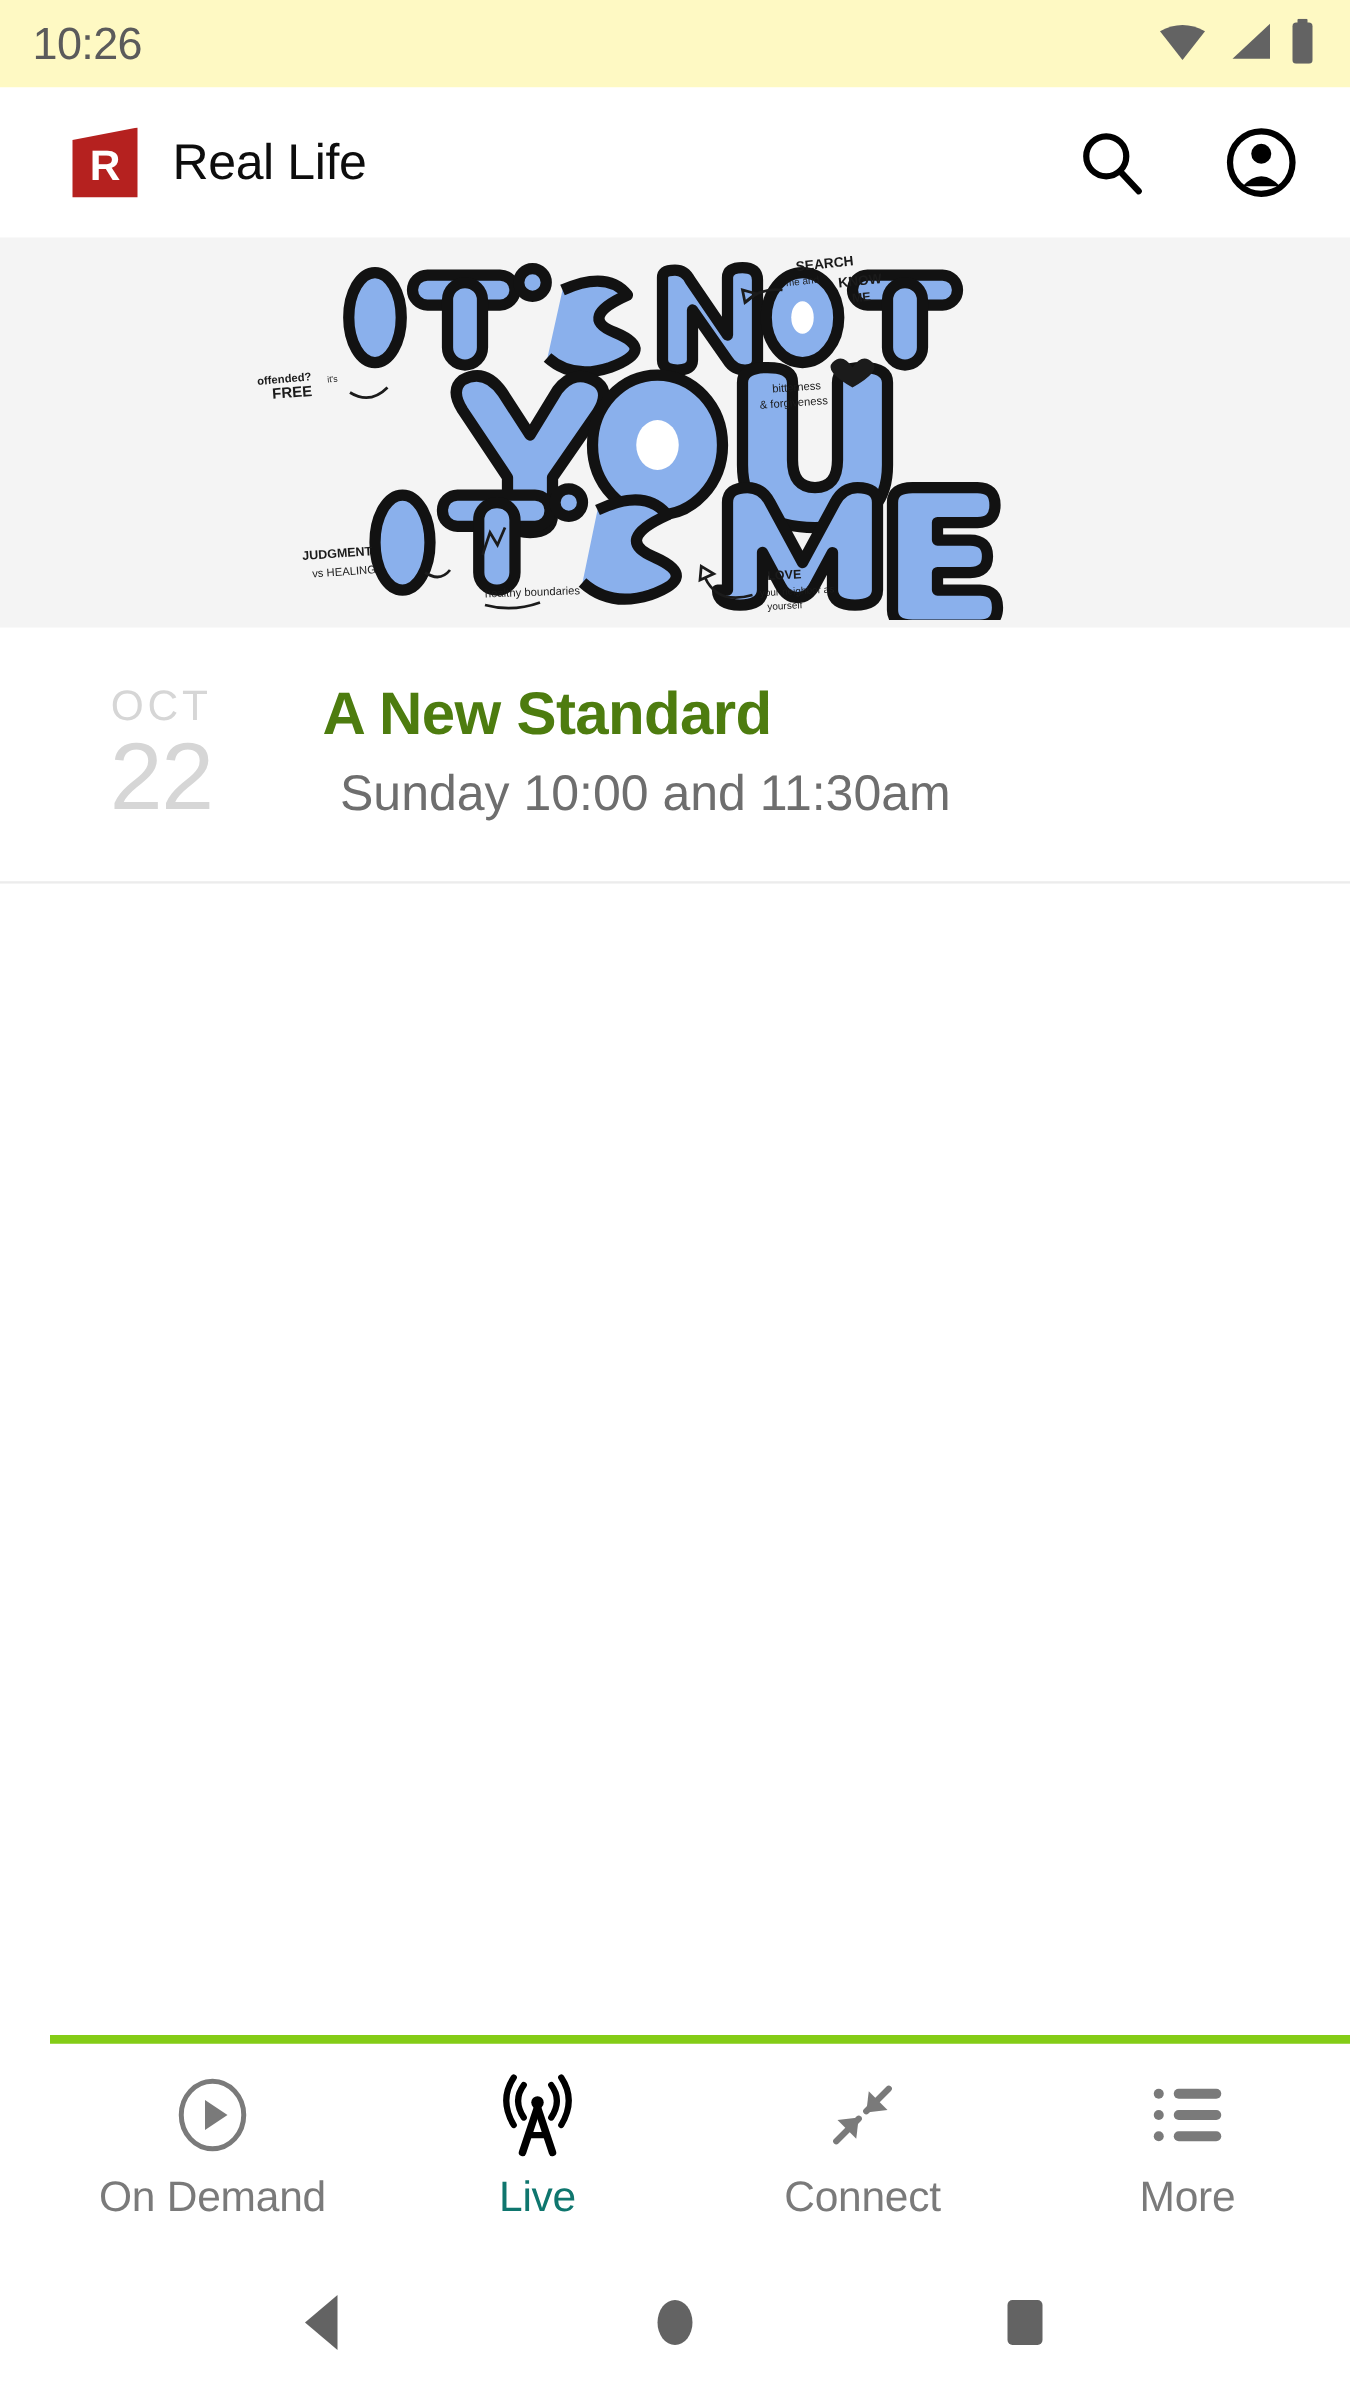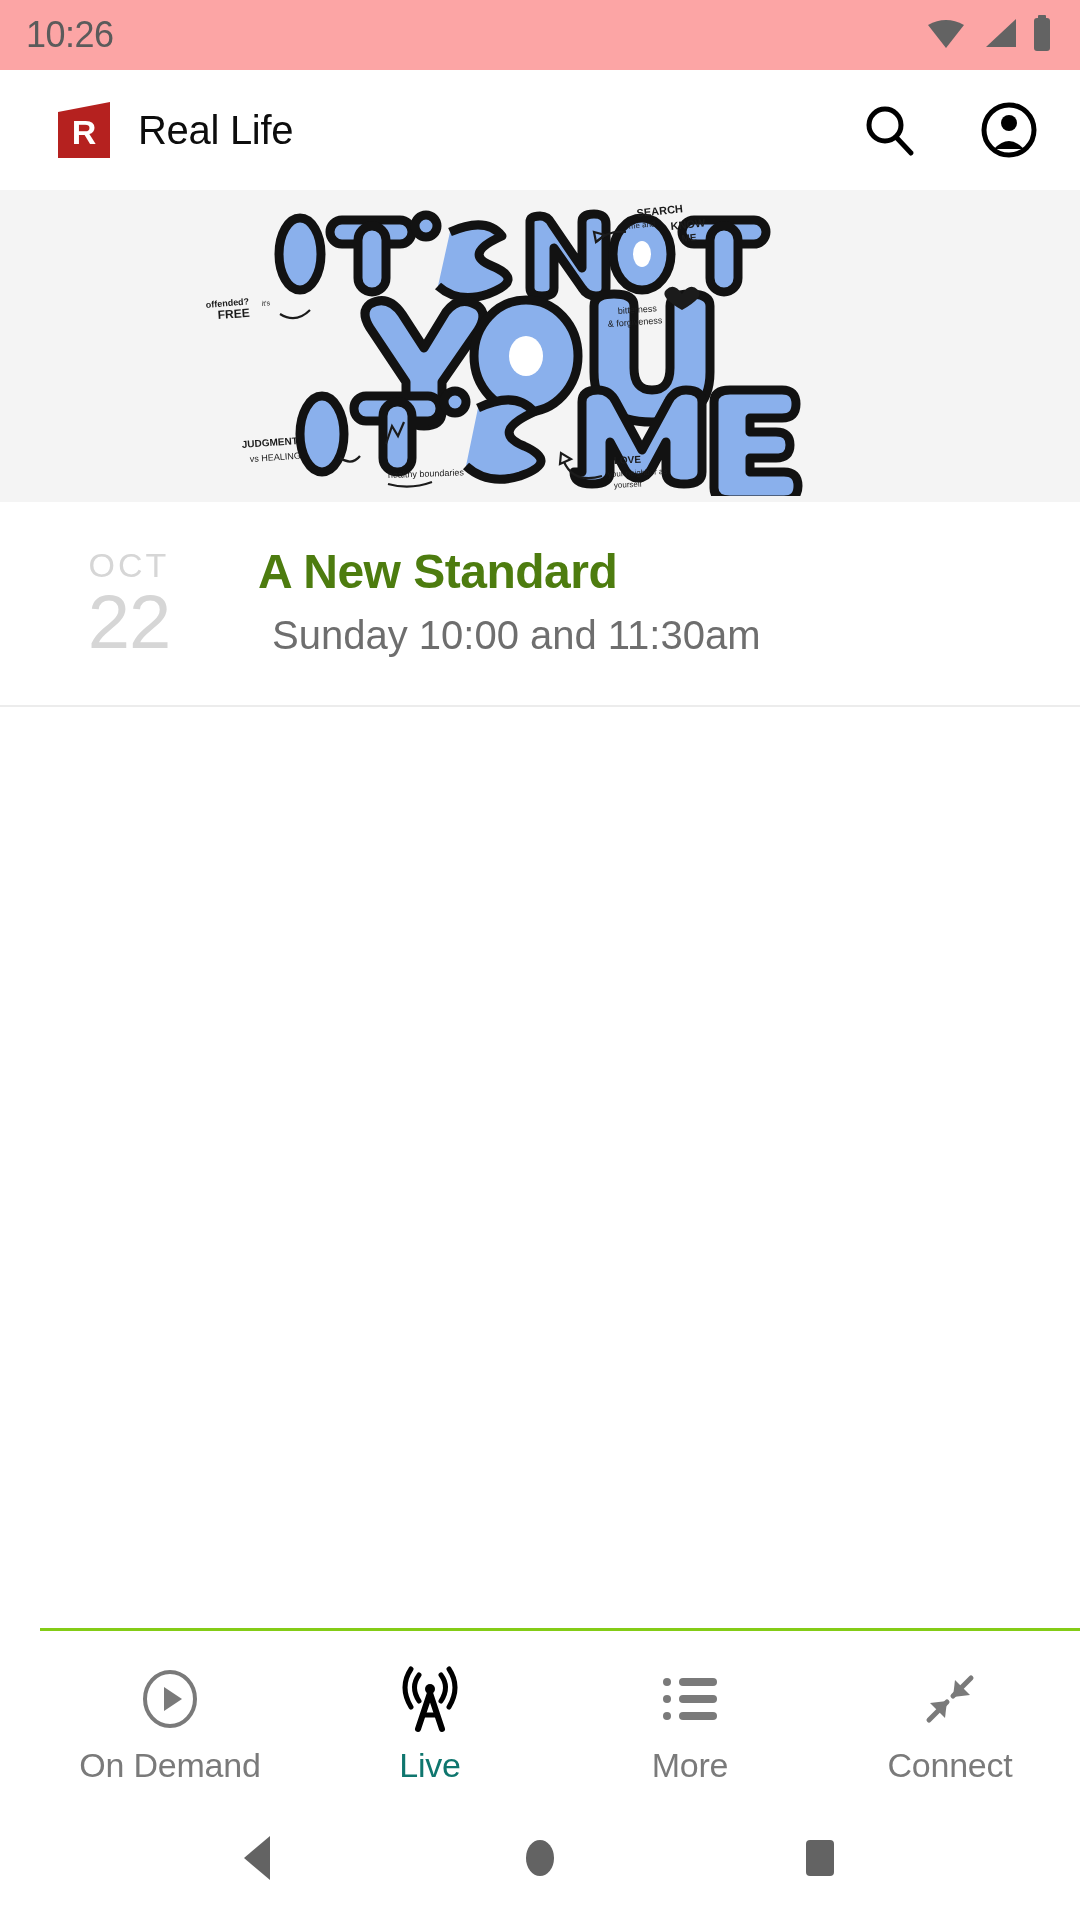--- a/index.html
+++ b/index.html
@@ -8,21 +8,21 @@
     background:#ffffff;
     font-family:"Liberation Sans", sans-serif;
     overflow:hidden;
   }
   #app { position:relative; width:1080px; height:1920px; background:#fff; display:flex; flex-direction:column; }
 
   
   .statusbar {
     height:70px; flex:0 0 70px;
     display:flex; align-items:center; justify-content:space-between;
-    padding:0 28px 0 26px; background:#fca5a5;
+    padding:0 28px 0 26px; background:#fef9c3;
   }
   .status-time { font-size:36px; color:#5b5b5b; letter-spacing:-0.5px; line-height:1; }
   .status-icons { display:flex; align-items:center; gap:14px; }
 
   
   .appbar {
     height:120px; flex:0 0 120px;
     display:flex; align-items:center; background:#fff; padding:0 40px 0 56px;
   }
   .brand { display:flex; align-items:center; gap:26px; flex:1; }
@@ -54,22 +54,22 @@
   .event-info { padding-left:24px; flex:1; }
   .event-title { font-size:48px; font-weight:bold; color:#4d7c0f; line-height:1.15; letter-spacing:-0.5px; }
   .event-sub { font-size:40px; color:#6e6e6e; margin-top:12px; line-height:1.2;margin-left:14px; }
 
   
   .body-fill { flex:1 1 auto; background:#fff; }
 
   
   .tabbar {
     flex:0 0 168px; height:168px;
-    display:flex; align-items:center; background:#fff;
-    border-top:3px solid #84cc16; padding-top:22px;margin-left:40px;
+    display:flex; align-items:flex-start; background:#fff;
+    border-top:7px solid #84cc16; padding-top:22px;margin-left:40px;
   }
   .tab { flex:1; display:flex; flex-direction:column; align-items:center; gap:12px; }
   .tab-icon { height:70px; display:flex; align-items:center; justify-content:center; }
   .tab-label { font-size:34px; color:#7a7a7a; letter-spacing:-0.2px; }
   .tab.active .tab-label { color:#0f766e; }
 
   
   .sysnav {
     flex:0 0 124px; height:124px;
     display:flex; align-items:center; justify-content:space-around;
@@ -254,42 +254,42 @@
           <path d="M31 28 L43 64" stroke="#000" stroke-width="6" stroke-linecap="round"></path>
           <path d="M24 50 L38 50" stroke="#000" stroke-width="5" stroke-linecap="round"></path>
         </svg>
       </span>
       <span class="tab-label">Live</span>
     </div>
 
 
     <div class="tab">
       <span class="tab-icon">
+        <svg width="62" height="62" viewBox="0 0 62 62">
+          <line x1="52" y1="10" x2="34" y2="28" stroke="#7a7a7a" stroke-width="5" stroke-linecap="round"></line>
+          <path d="M36 12 L34 29 L51 27 Z" fill="#7a7a7a"></path>
+          <line x1="10" y1="52" x2="28" y2="34" stroke="#7a7a7a" stroke-width="5" stroke-linecap="round"></line>
+          <path d="M26 50 L28 33 L11 35 Z" fill="#7a7a7a"></path>
+        </svg>
+      </span>
+      <span class="tab-label">Connect</span>
+    </div>
+
+    <div class="tab">
+      <span class="tab-icon">
         <svg width="62" height="54" viewBox="0 0 62 54">
           <circle cx="8" cy="10" r="4" fill="#7a7a7a"></circle>
           <circle cx="8" cy="27" r="4" fill="#7a7a7a"></circle>
           <circle cx="8" cy="44" r="4" fill="#7a7a7a"></circle>
           <rect x="20" y="6" width="38" height="8" rx="4" fill="#7a7a7a"></rect>
           <rect x="20" y="23" width="38" height="8" rx="4" fill="#7a7a7a"></rect>
           <rect x="20" y="40" width="38" height="8" rx="4" fill="#7a7a7a"></rect>
         </svg>
       </span>
       <span class="tab-label">More</span>
-    </div>
-
-    <div class="tab">
-      <span class="tab-icon">
-        <svg width="62" height="62" viewBox="0 0 62 62">
-          <line x1="52" y1="10" x2="34" y2="28" stroke="#7a7a7a" stroke-width="5" stroke-linecap="round"></line>
-          <path d="M36 12 L34 29 L51 27 Z" fill="#7a7a7a"></path>
-          <line x1="10" y1="52" x2="28" y2="34" stroke="#7a7a7a" stroke-width="5" stroke-linecap="round"></line>
-          <path d="M26 50 L28 33 L11 35 Z" fill="#7a7a7a"></path>
-        </svg>
-      </span>
-      <span class="tab-label">Connect</span>
     </div>
   </div>
 
   <div class="sysnav">
     <span class="sysnav-btn">
       <svg width="48" height="52" viewBox="0 0 48 52">
         <path d="M34 4 L34 48 L8 26 Z" fill="#636363"></path>
       </svg>
     </span>
     <span class="sysnav-btn">

